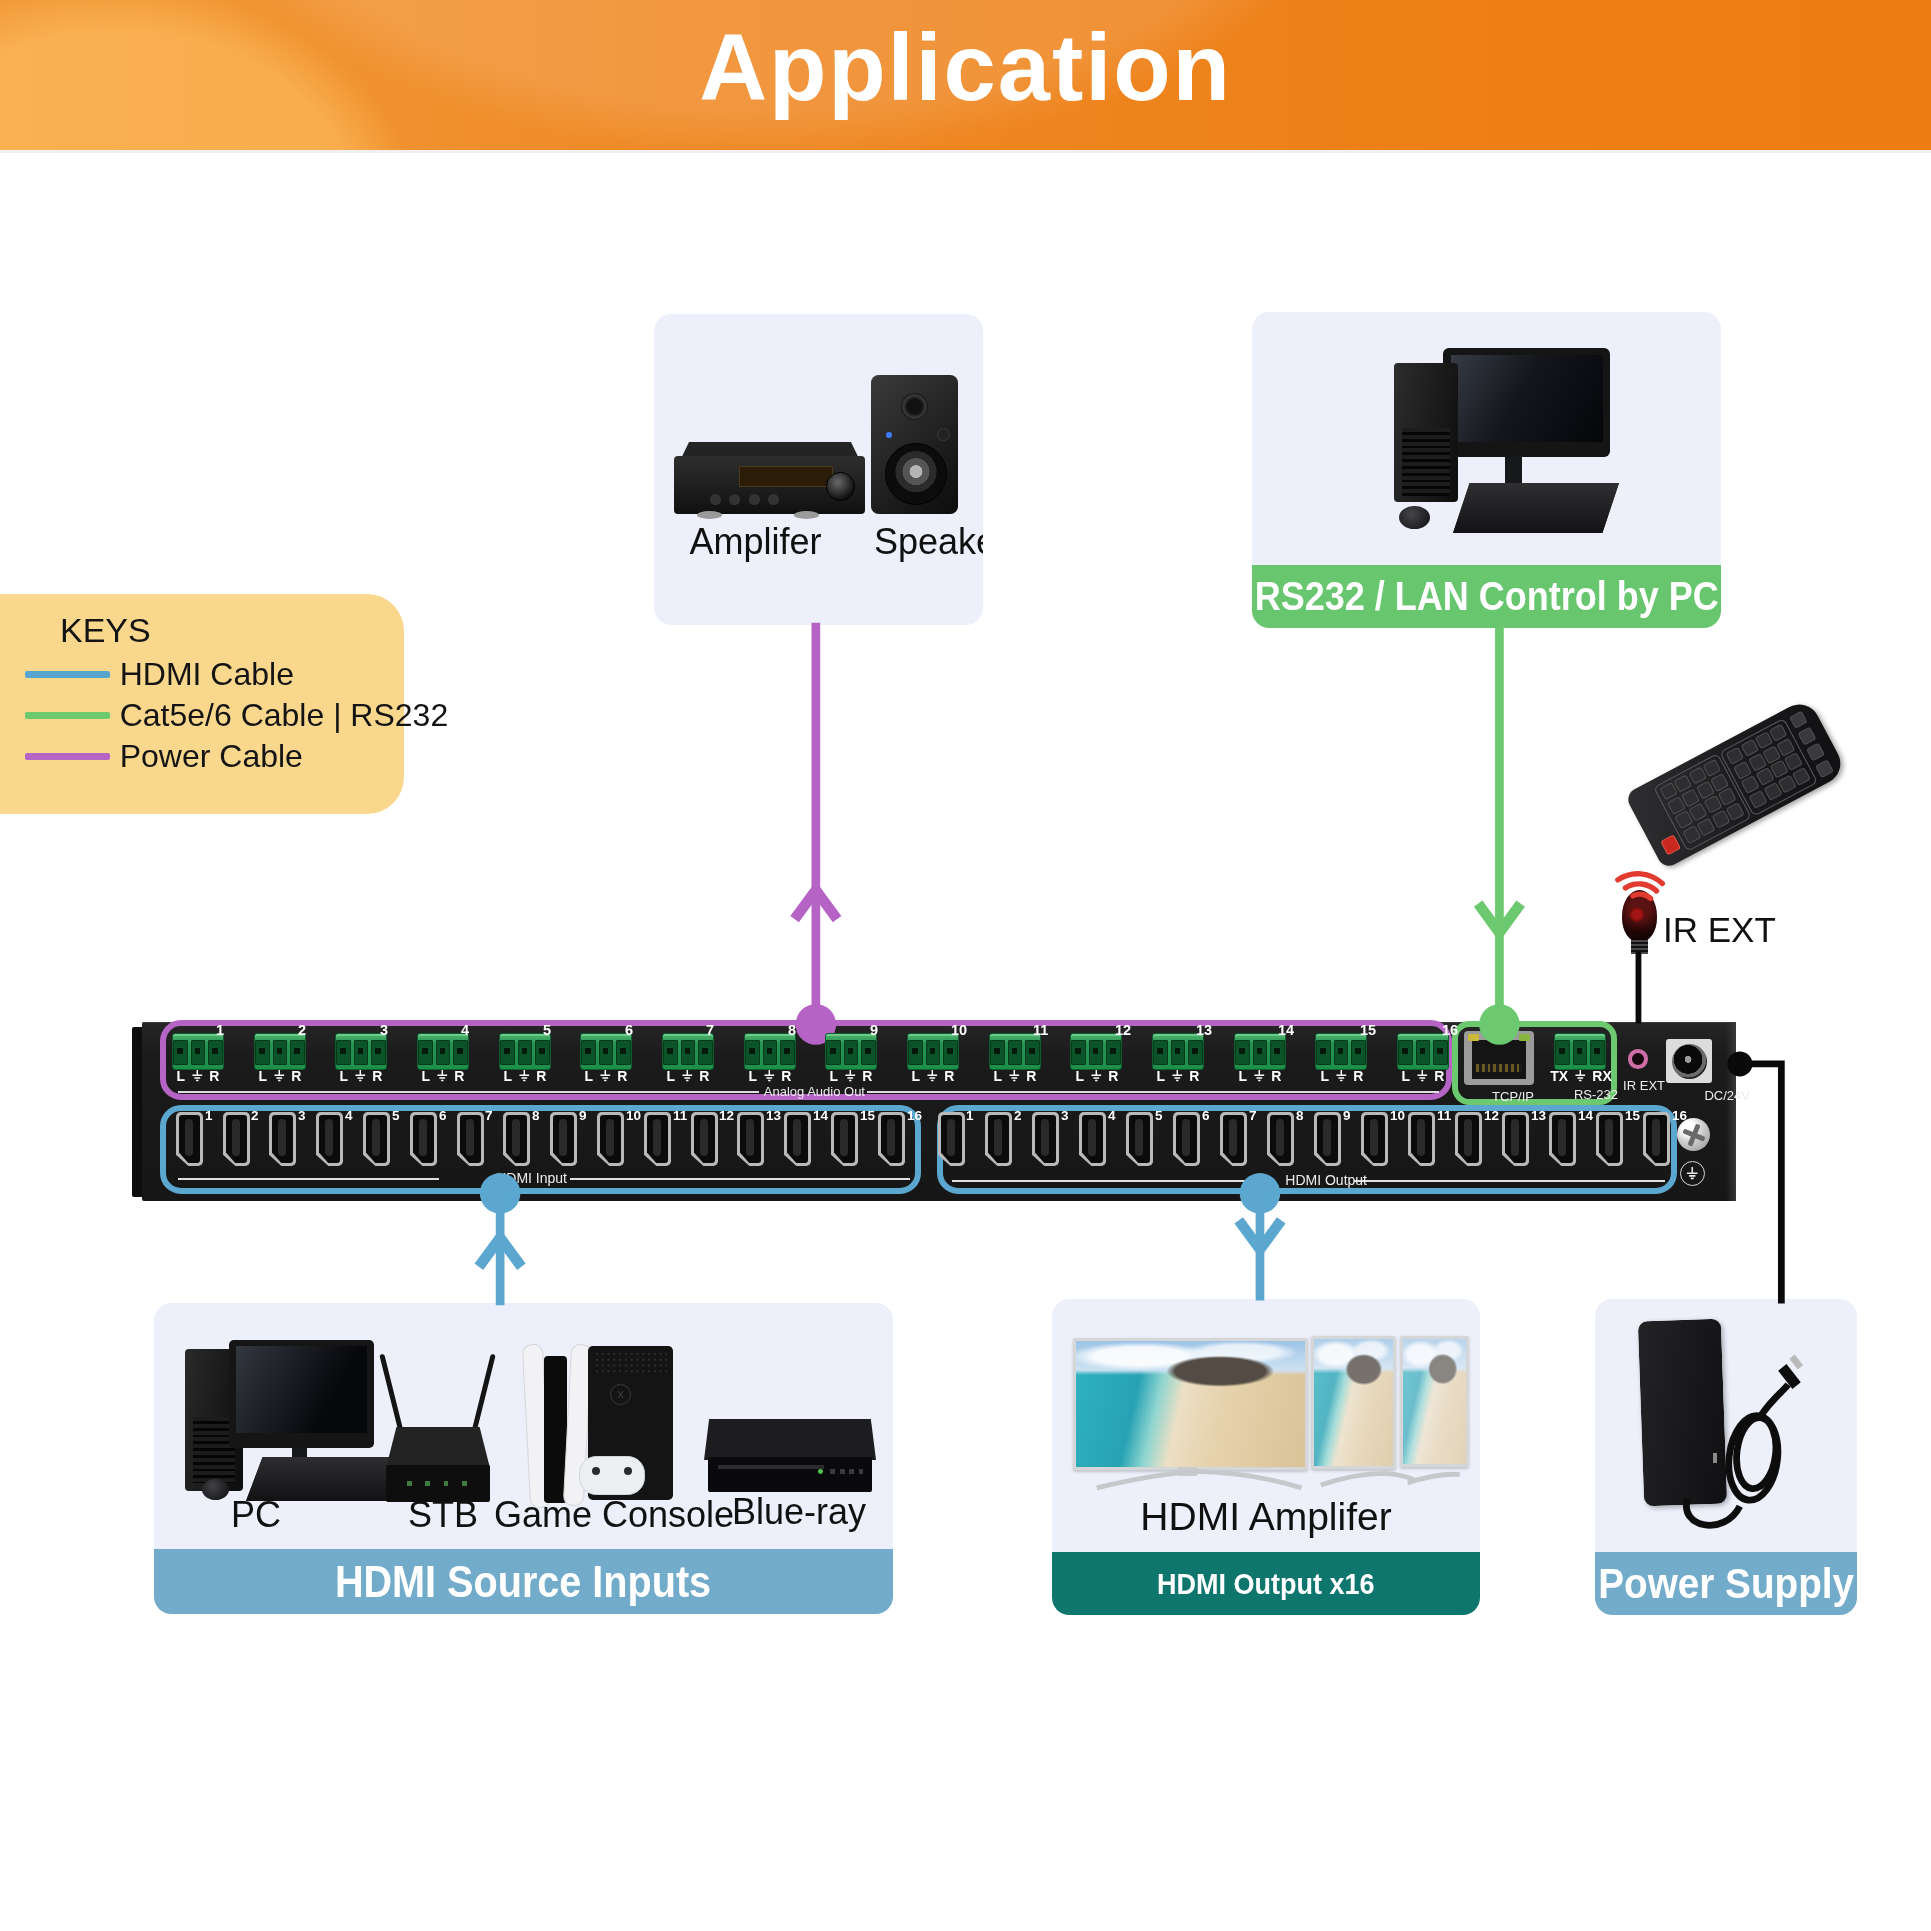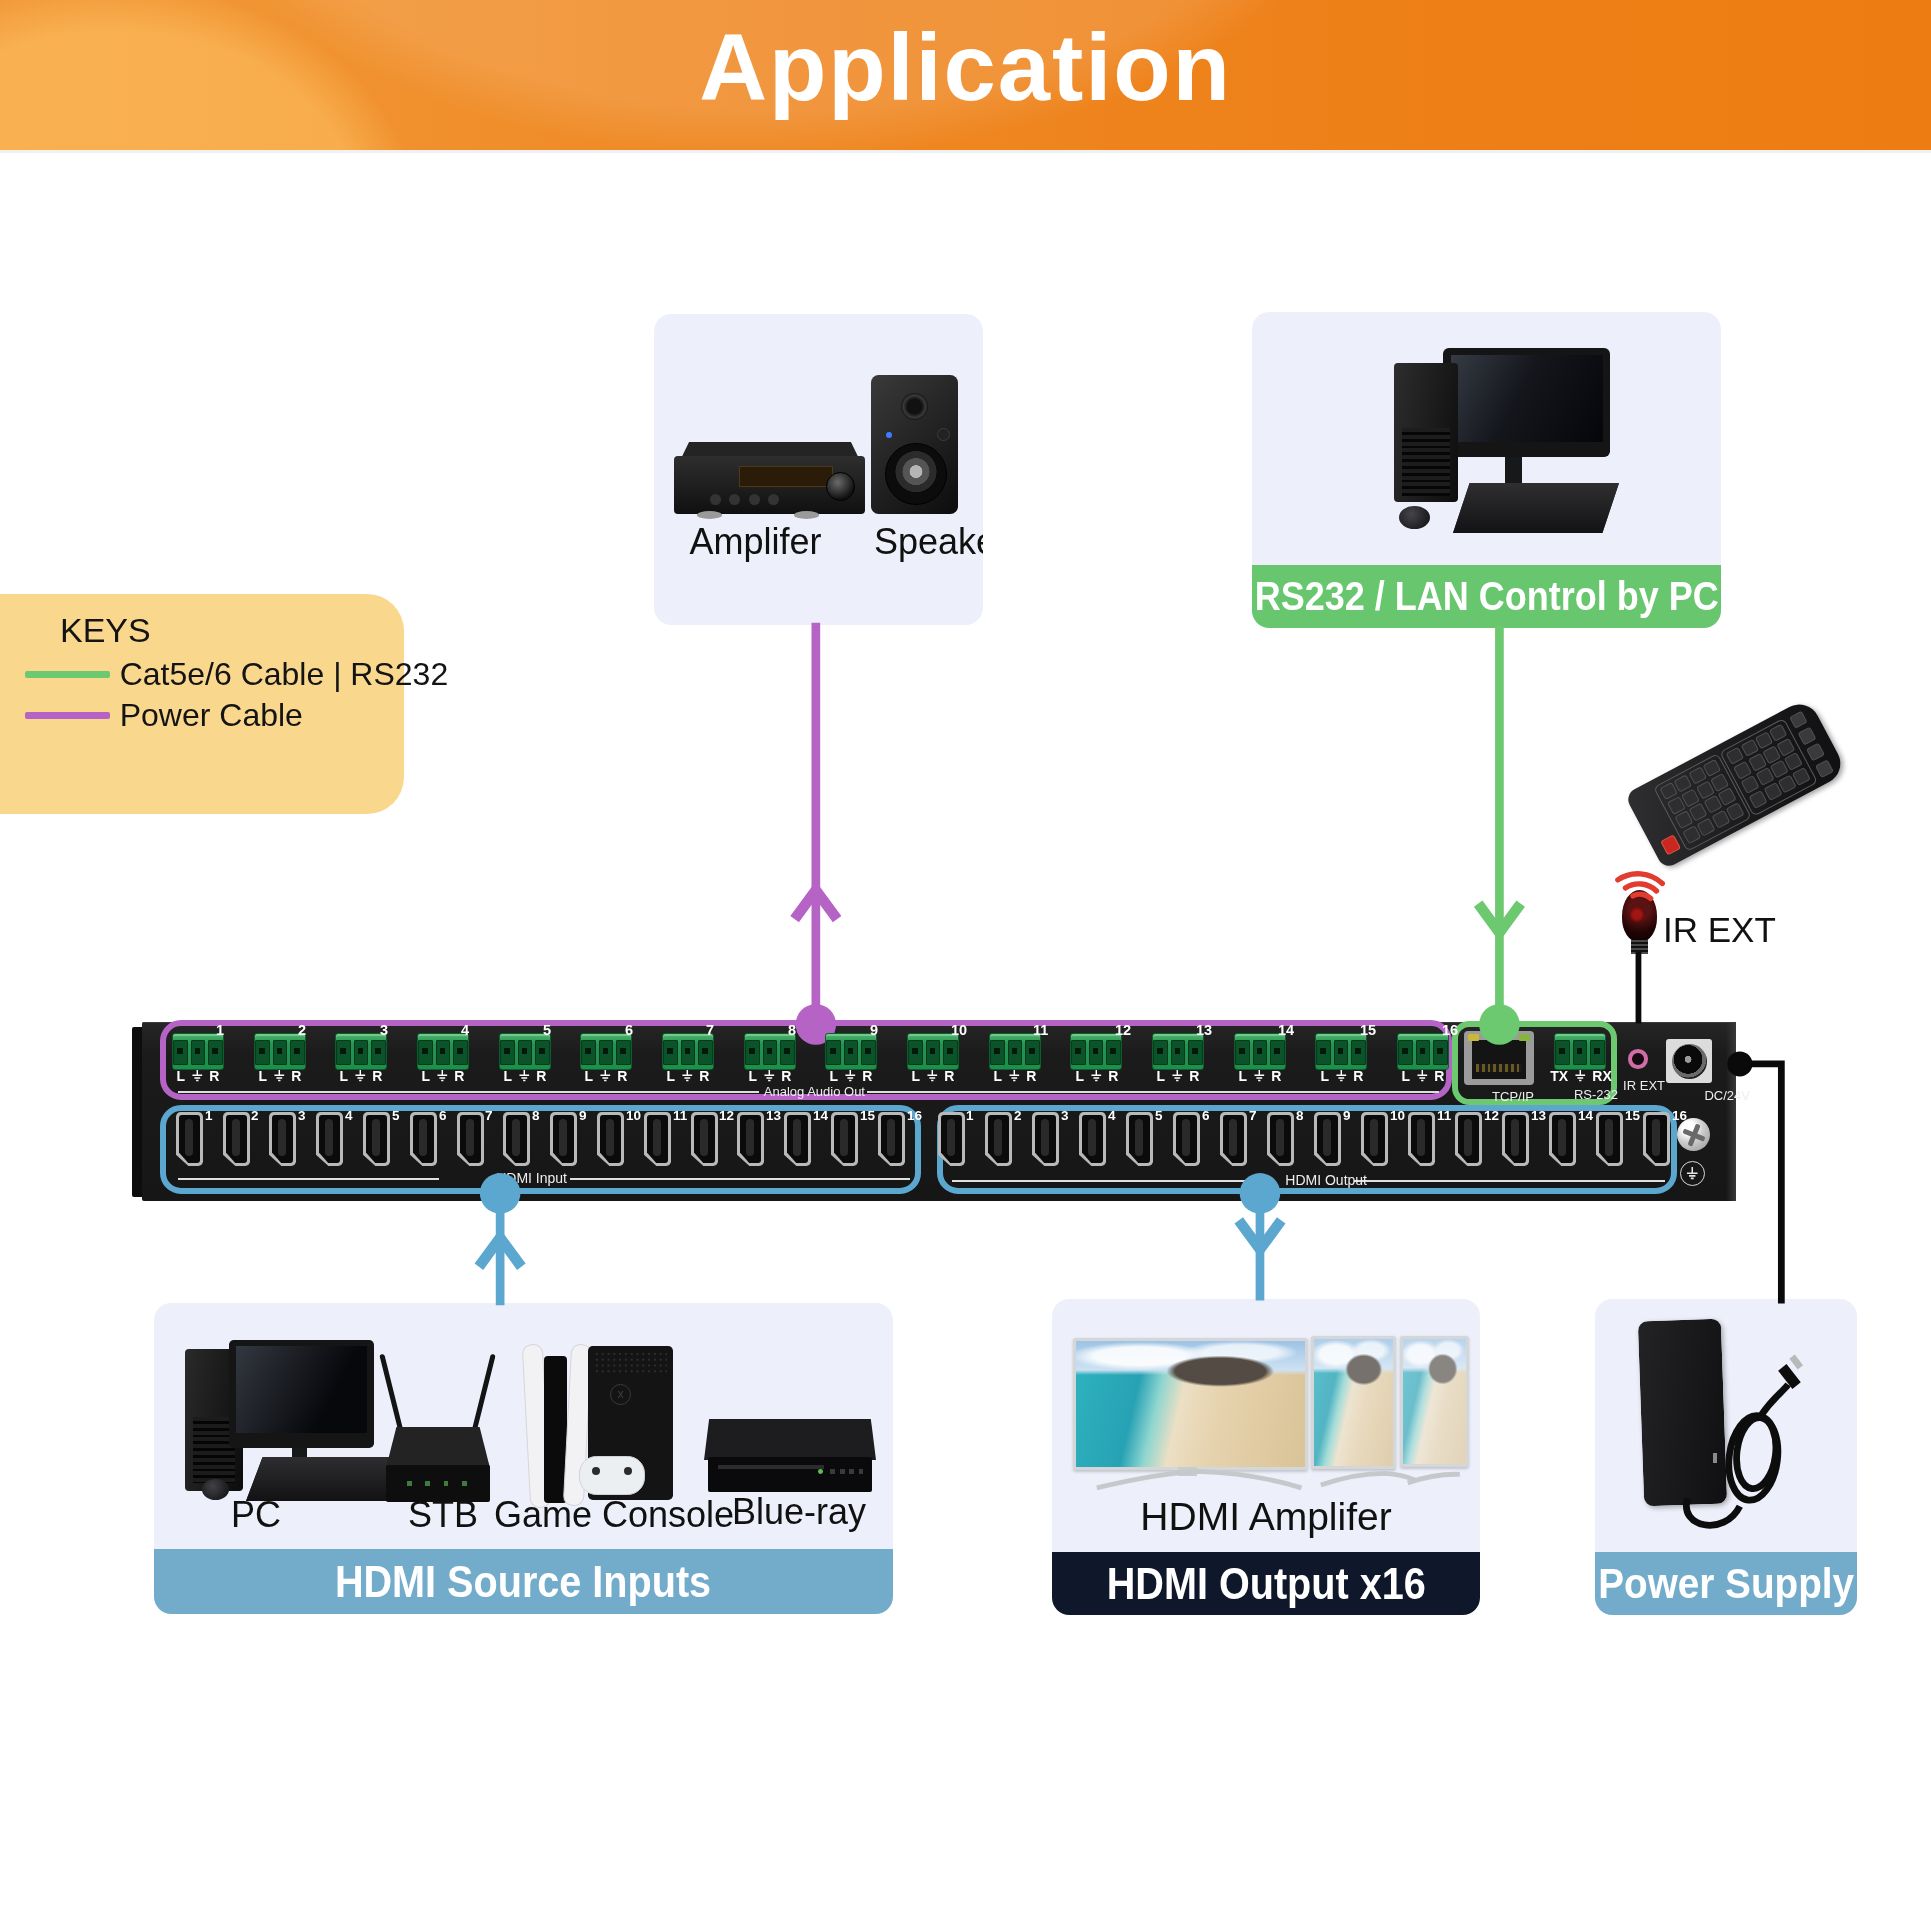--- a/index.html
+++ b/index.html
@@ -99,20 +99,24 @@
 <div class="canvas" id="canvas">
 
   <div class="header">
     <div class="header-title">Application</div>
   </div>
 
   <div class="keys">
     <div class="keys-title">KEYS</div>
     <div class="keys-rows" id="keys-rows">
         <div class="keys-row">
+          <div class="keys-line" style="background: rgb(86, 165, 207);"></div>
+          <div class="keys-label">HDMI Cable</div>
+        </div>
+        <div class="keys-row">
           <div class="keys-line" style="background: rgb(108, 201, 111);"></div>
           <div class="keys-label">Cat5e/6 Cable | RS232</div>
         </div>
         <div class="keys-row">
           <div class="keys-line" style="background: rgb(181, 100, 198);"></div>
           <div class="keys-label">Power Cable</div>
         </div>
       </div>
   </div>
 
@@ -293,21 +297,21 @@
   <div class="card" style="left:1052px;top:1299px;width:428px;height:316px;">
     <div class="tv beach" style="left:259px;top:37px;width:79px;height:127px;">
         <div class="tvfade"></div>
       </div>
     <div class="tv beach" style="left:348px;top:37px;width:63px;height:125px;">
         <div class="tvfade" style="background:rgba(240,244,250,.34);"></div>
       </div>
     <div class="tv beach" style="left:21px;top:39px;width:229px;height:126px;"></div>
     <div class="abs" style="left:126px;top:168px;width:19.3px;height:8.7px;background:#c9ccce;"></div>
     <div class="cap" style="left:0;top:196px;width:100%;font-size:39px;">HDMI Amplifer</div>
-    <div class="banner" style="height:63px;background:#0f172a;font-size:44px;">
+    <div class="banner" style="height:63px;background:#0f766e;font-size:30px;">
       <span>HDMI Output x16</span>
     </div>
   </div>
 
   <div class="card" style="left:1595px;top:1299px;width:262px;height:316px;">
     <div class="abs" style="left:46px;top:21px;width:83px;height:185px;border-radius:9.7px;transform:rotate(-2deg);
       background:linear-gradient(100deg,#232325,#101012),repeating-linear-gradient(135deg,rgba(255,255,255,.06) 0 2.9px,transparent 2.9px 15.4px);
       box-shadow:1.9px 1.9px 4.8px rgba(0,0,0,.3);"></div>
     <div class="abs" style="left:118px;top:154px;width:3.9px;height:9.7px;background:#8a8a8a;"></div>
     <div class="banner" style="height:63px;background:#73ACCB;font-size:43px;">

